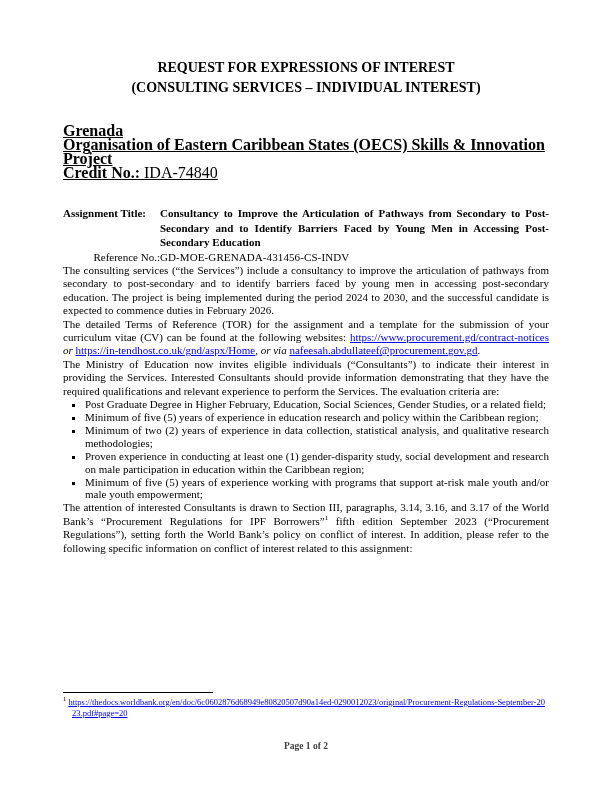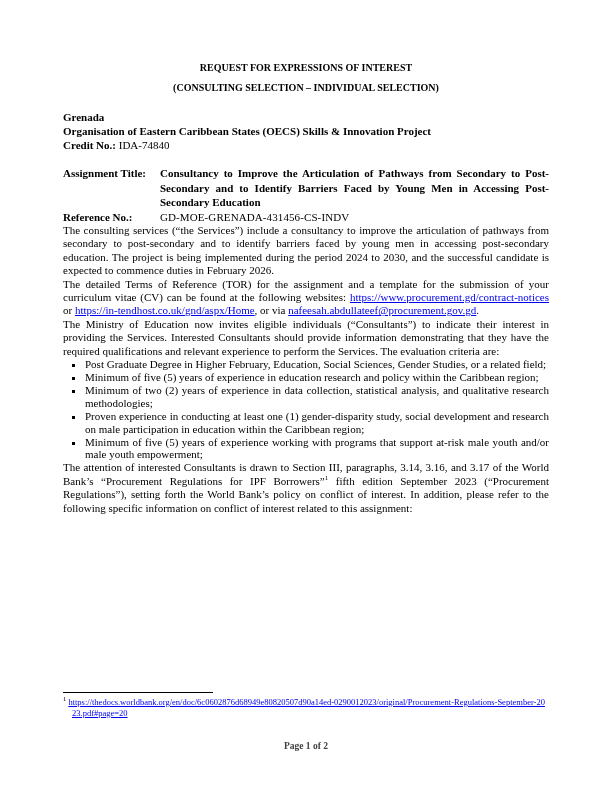--- a/index.html
+++ b/index.html
@@ -6,36 +6,36 @@
   .page{
     position:relative;
     width:612px;height:792px;
     background:#ffffff;
     font-family:"Liberation Serif", serif;
     color:#000;
     overflow:hidden;
   }
   .content{position:absolute;left:63px;top:58px;width:486px;}
   .doc-title{
-    text-align:center;font-weight:bold;font-size:10px;line-height:20px;
+    text-align:center;font-weight:bold;font-size:14px;line-height:20px;
   }
-  .id-block{margin-top:12px;font-weight:bold;font-size:11px;line-height:14px;}
+  .id-block{margin-top:26px;font-weight:bold;font-size:16px;line-height:14px;text-decoration:underline;}
   .id-block .val{font-weight:normal;}
-  .assignment{margin-top:14px;font-size:11px;line-height:14.5px;}
+  .assignment{margin-top:26px;font-size:11px;line-height:14.5px;}
   .hang{padding-left:97px;text-indent:-97px;text-align:justify;font-weight:bold;}
   .hang .lbl{display:inline-block;width:97px;text-indent:0;}
   .refline{margin-top:0;}
-  .refline .lbl{display:inline-block;width:97px;font-weight:bold;}
+  .refline .lbl{display:inline-block;width:97px;font-weight:normal;text-align:right;}
   .refline .val{font-weight:normal;letter-spacing:0.1px;}
   p.body{font-size:11px;line-height:13.4px;text-align:justify;margin:0;}
   .mt13{margin-top:13px;}
   .mt18{margin-top:18px;}
   .mt29{margin-top:29px;}
   a.link, span.link{color:#0000EE;text-decoration:underline;word-break:break-all;cursor:pointer;}
-  .it{}
+  .it{font-style:italic;}
   ul.criteria{
     margin:0;padding:0 0 0 22px;list-style-type:square;
     font-size:11px;line-height:12.9px;
   }
   ul.criteria li{text-align:justify;padding-left:0;}
   sup.fnref{font-size:7px;vertical-align:super;line-height:0;}
   .footnote{position:absolute;left:63px;top:692px;width:486px;font-size:8.5px;line-height:11px;}
   .fn-sep{width:150px;border-top:1px solid #000;margin-bottom:4px;}
   .fn-body{padding-left:9px;text-indent:-9px;}
   .fn-marker{color:#000;font-size:6.5px;vertical-align:super;line-height:0;text-indent:0;}
@@ -45,21 +45,21 @@
   }
 </style>
 </head>
 <body>
 
 <div class="page">
   <div class="content">
 
     <div class="doc-title">
       <div>REQUEST FOR EXPRESSIONS OF INTEREST</div>
-      <div>(CONSULTING SELECTION – INDIVIDUAL SELECTION)</div>
+      <div>(CONSULTING SERVICES – INDIVIDUAL INTEREST)</div>
     </div>
 
     <div class="id-block">
       <div>Grenada</div>
       <div>Organisation of Eastern Caribbean States (OECS) Skills &amp; Innovation Project</div>
       <div><span>Credit No.:</span>&nbsp;<span class="val">IDA-74840</span></div>
     </div>
 
     <div class="assignment">
       <div class="hang"><span class="lbl">Assignment Title:</span><span>Consultancy to Improve the Articulation of Pathways from Secondary to Post-Secondary and to Identify Barriers Faced by Young Men in Accessing Post-Secondary Education</span></div>

